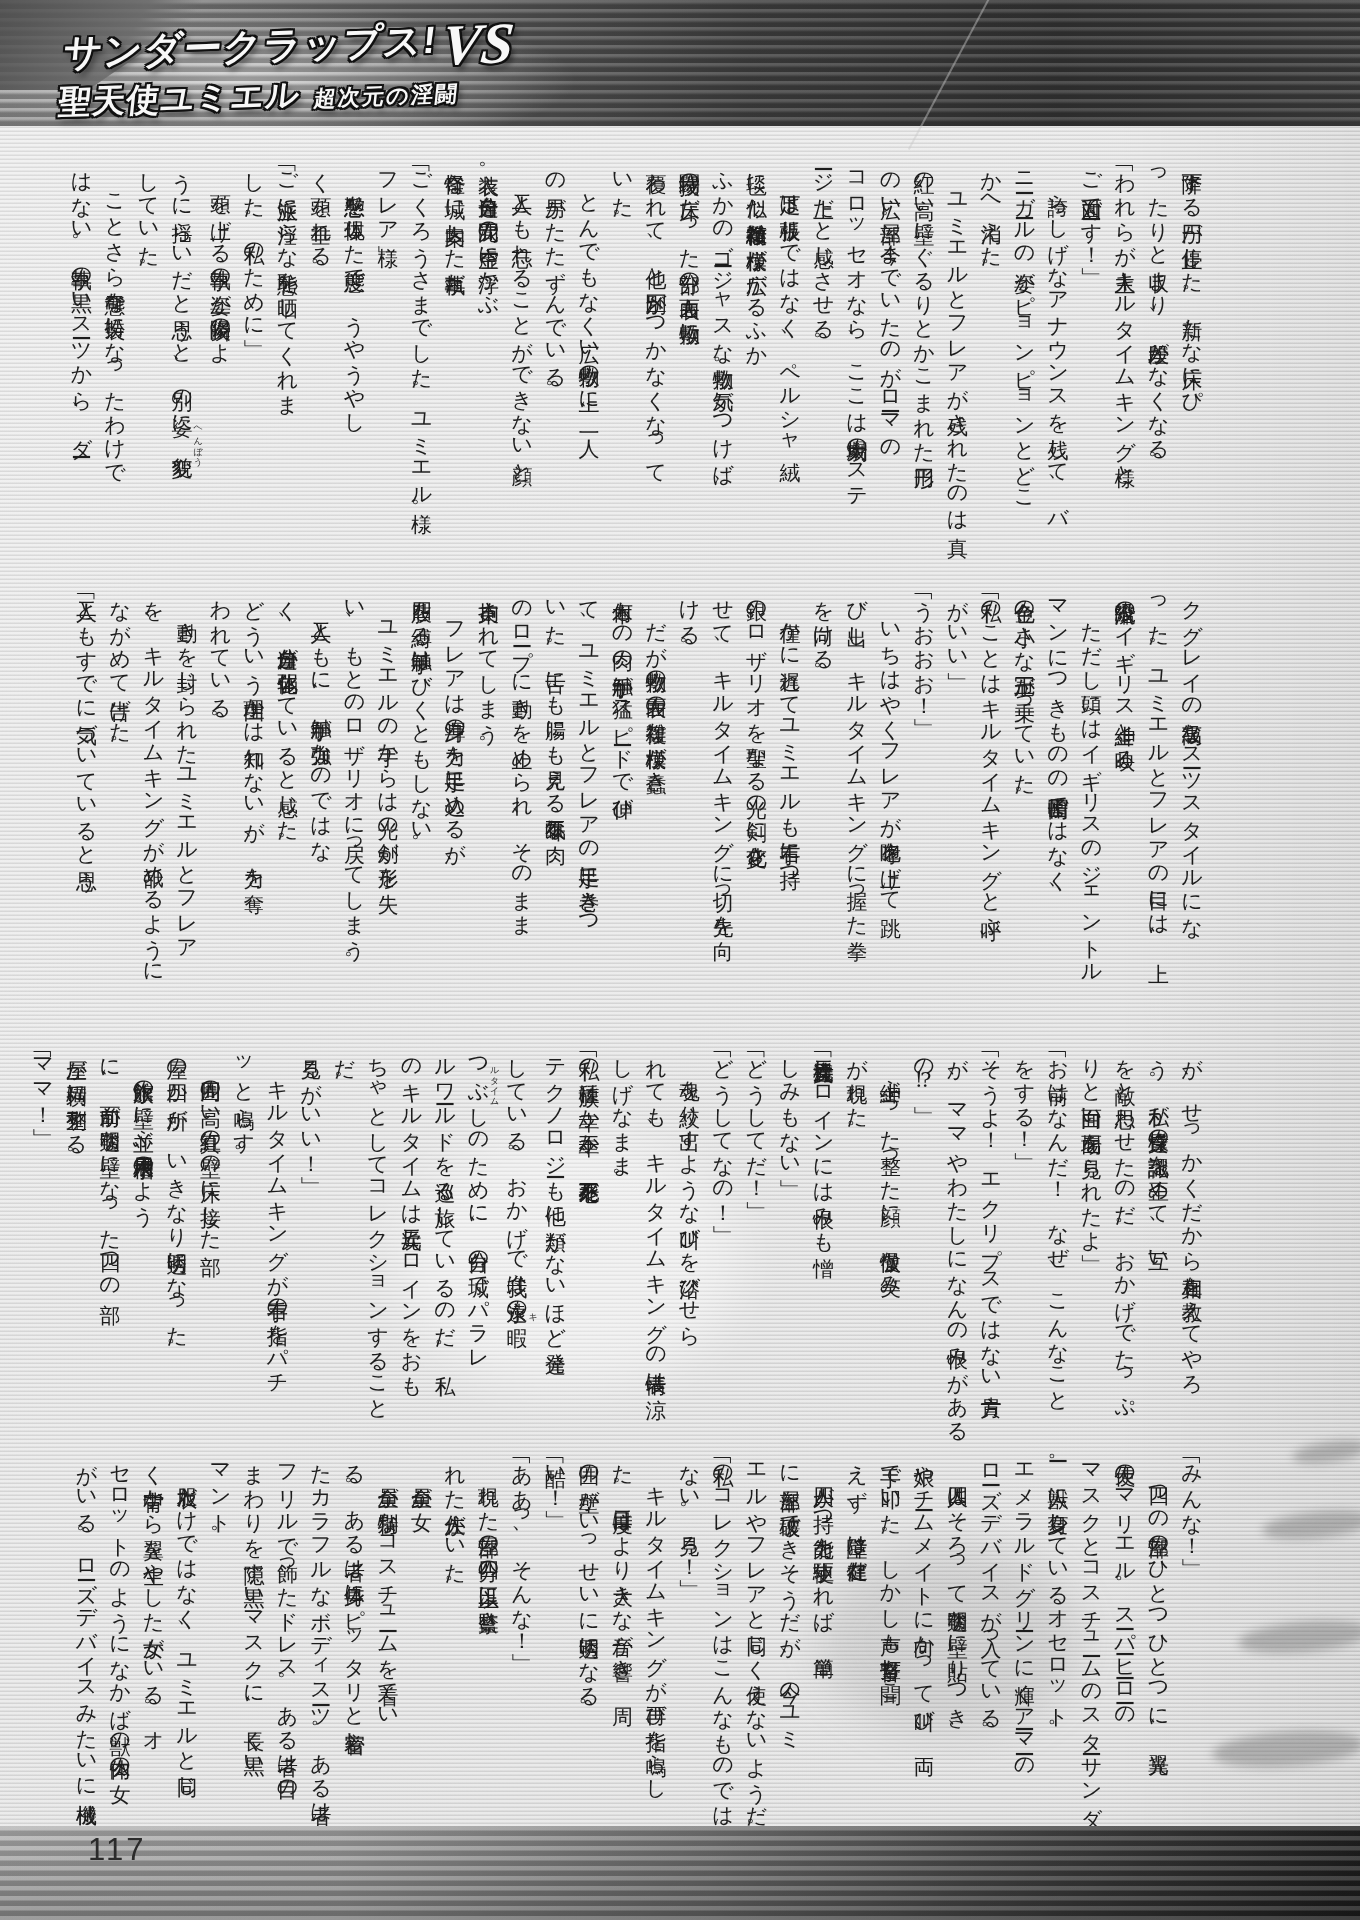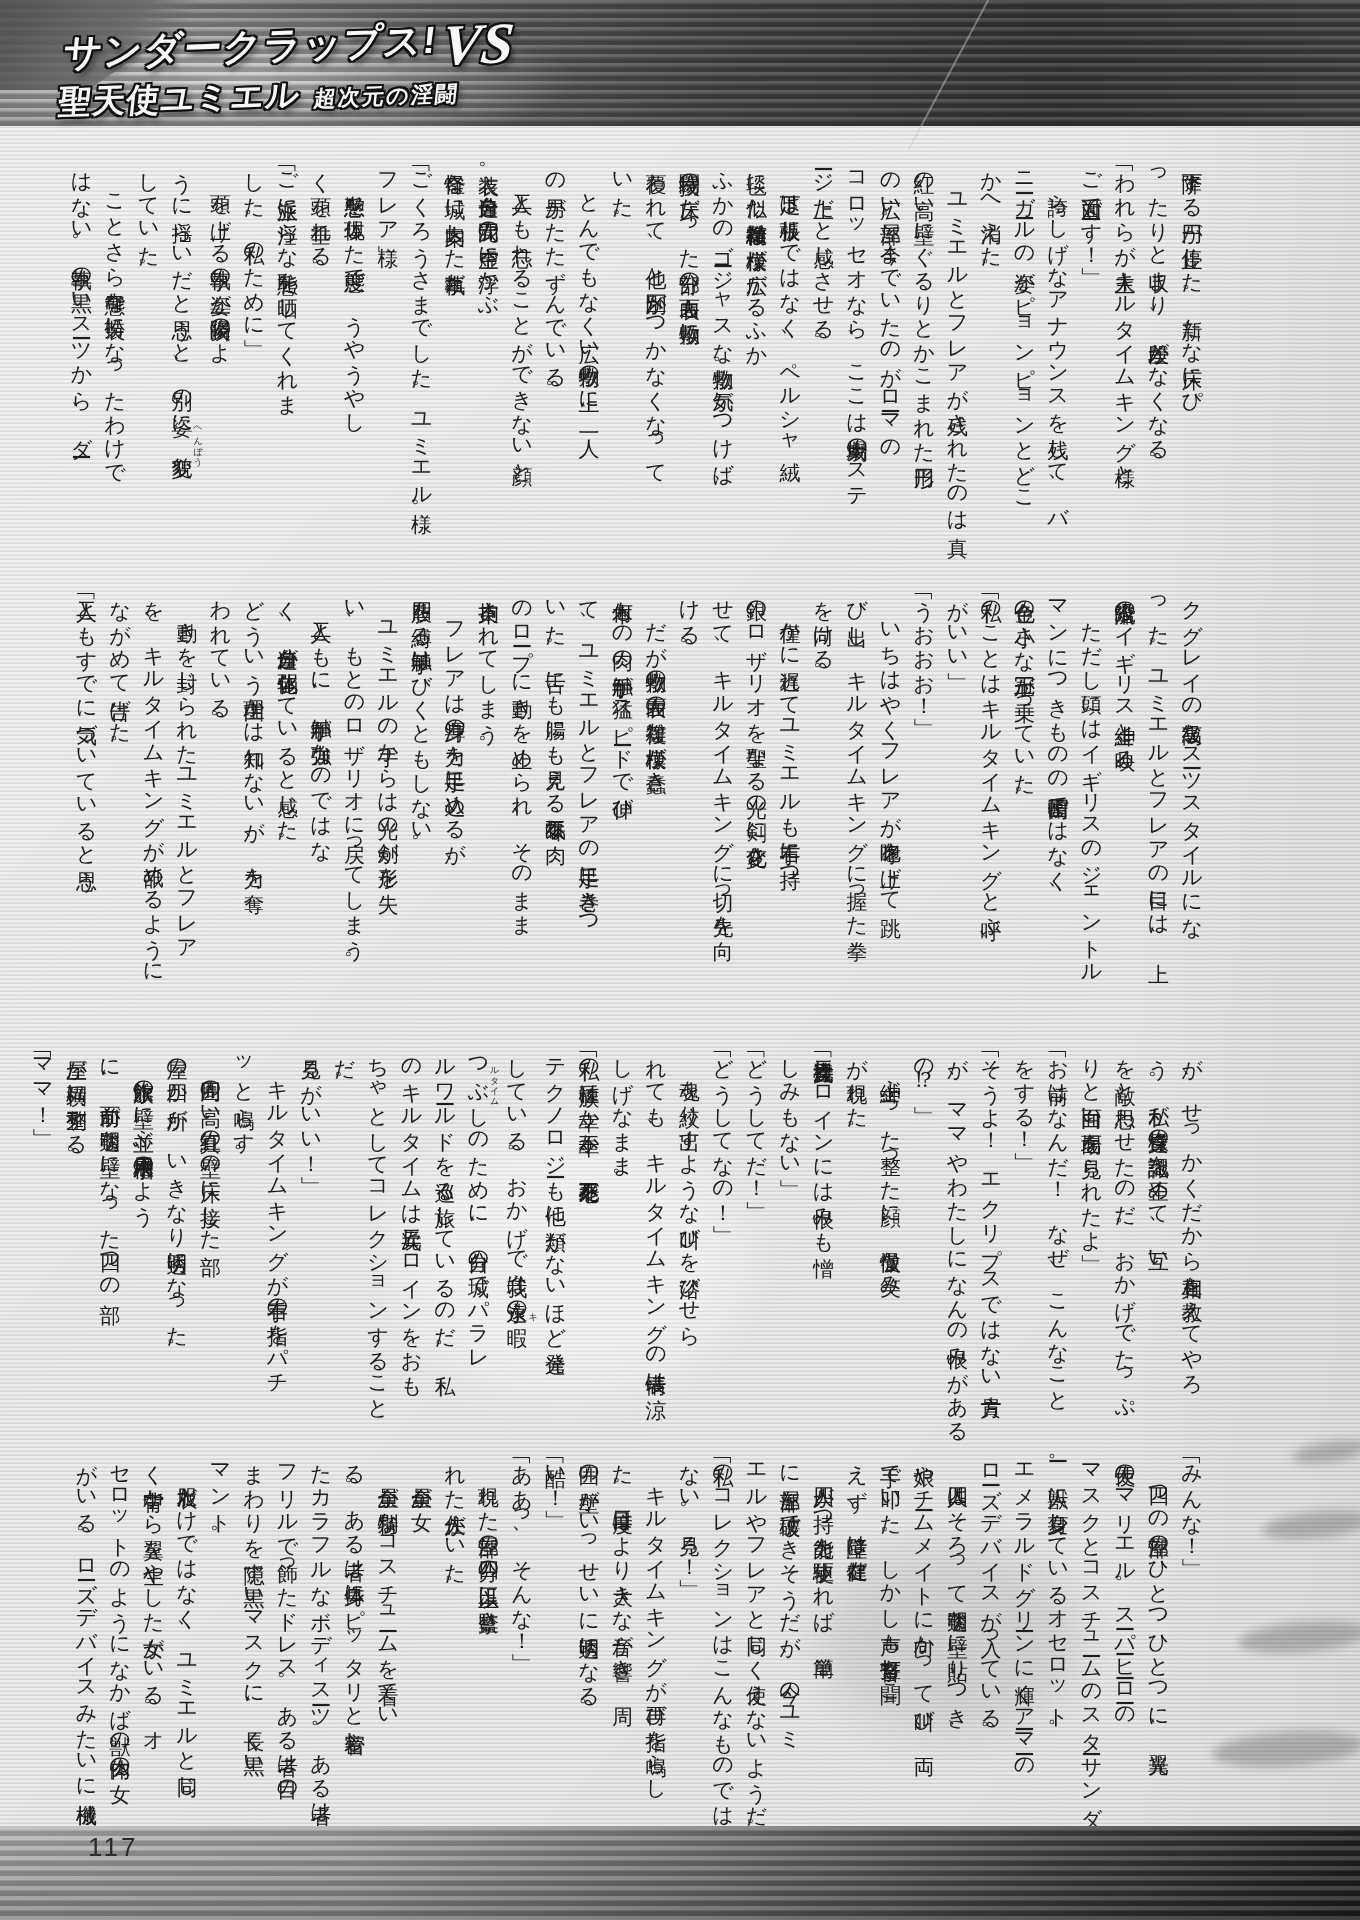--- a/index.html
+++ b/index.html
@@ -47,21 +47,21 @@
   .stroke-2{left:1238px;top:1622px;width:132px;height:30px;transform:rotate(-5deg);}
   .stroke-3{left:1212px;top:1732px;width:152px;height:34px;transform:rotate(-4deg);}
   .stroke-4{left:1292px;top:1442px;width:76px;height:20px;transform:rotate(-8deg);}
   .bottom-art{position:absolute;left:0;top:1826px;width:1360px;height:94px;
     background:
       repeating-linear-gradient(to bottom, rgba(255,255,255,.16) 0 4px, rgba(0,0,0,.18) 5px 10px),
       linear-gradient(to bottom, rgba(0,0,0,0) 0%, rgba(0,0,0,.25) 100%),
       linear-gradient(to right,#b7b7b7 0%,#ababab 25%,#7d7d7d 52%,#474747 78%,#242424 100%);}
   .page-number{position:absolute;left:88px;top:1832px;
     font-family:"Liberation Sans","DejaVu Sans",sans-serif;
-    font-size:26px;color:#2b2b2b;letter-spacing:3px;z-index:5;}
+    font-size:31px;color:#2b2b2b;letter-spacing:3px;z-index:5;}
 </style>
 </head>
 <body>
 
 <div class="page">
 
   <div class="header">
     <div class="header-wedge"></div>
     <div class="header-diagonal"></div>
   </div>

